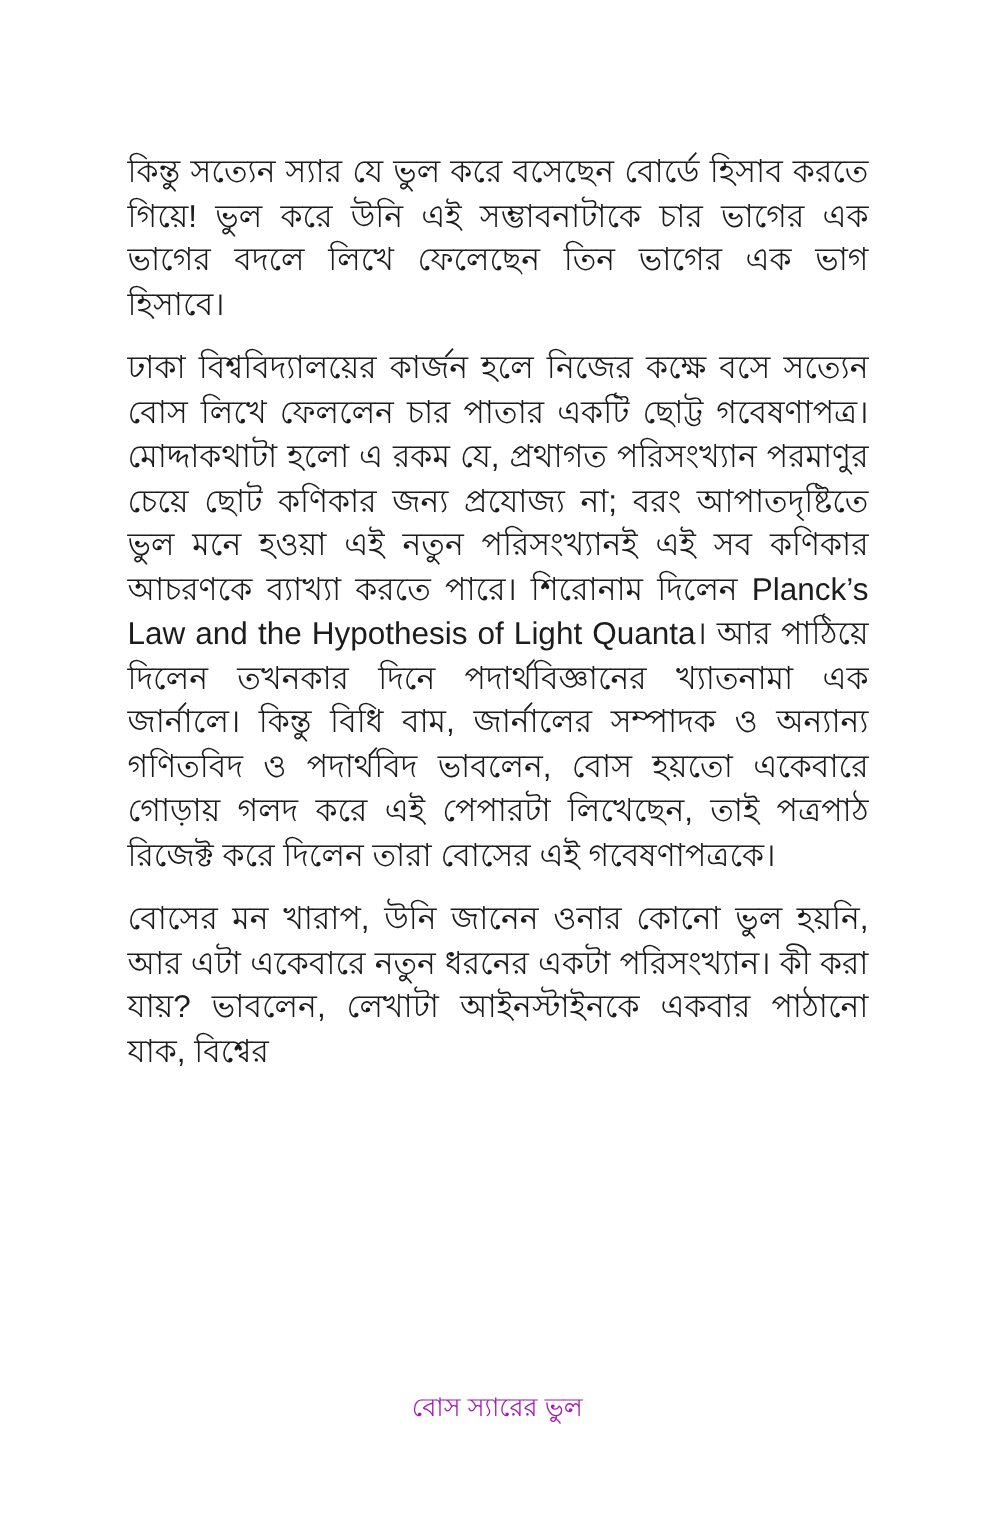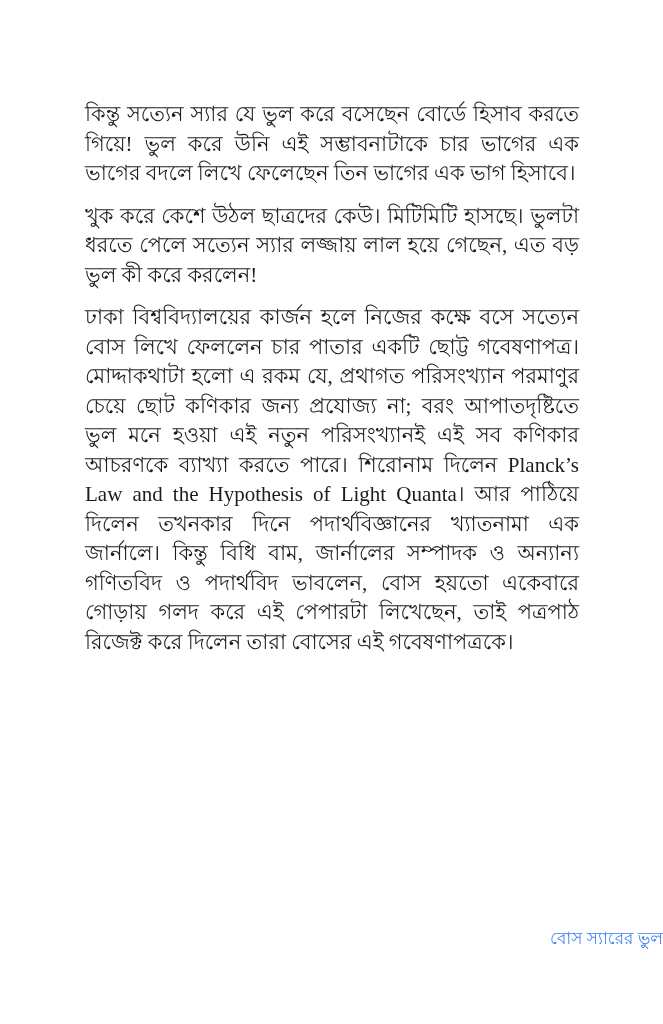--- a/index.html
+++ b/index.html
@@ -6,21 +6,21 @@
     margin: 0;
     padding: 0;
     background: #ffffff;
   }
   .page {
     position: relative;
     width: 663px;
     height: 1024px;
     background: #ffffff;
     overflow: hidden;
-    font-family: Liberation Serif, serif;
+    font-family: Liberation Sans, sans-serif;
   }
   .body-text {
     position: absolute;
     top: 100px;
     left: 85px;
     width: 494px;
     color: #1c1c1c;
     font-size: 21px;
     line-height: 29.5px;
     text-align: justify;
@@ -28,31 +28,31 @@
   }
   .body-text p {
     margin: 0 0 13px 0;
     padding: 0;
   }
   .running-footer {
     position: absolute;
     top: 928px;
     left: 0;
     width: 100%;
-    text-align: right;
-    color: #3b82f6;
+    text-align: center;
+    color: #a21caf;
     font-size: 17px;
     line-height: 22px;
   }
 </style>
 </head>
 <body>
 
 <div class="page">
   <main class="body-text">
     <p>কিন্তু সত্যেন স্যার যে ভুল করে বসেছেন বোর্ডে হিসাব করতে গিয়ে! ভুল করে উনি এই সম্ভাবনাটাকে চার ভাগের এক ভাগের বদলে লিখে ফেলেছেন তিন ভাগের এক ভাগ হিসাবে।</p>
-    <p>খুক করে কেশে উঠল ছাত্রদের কেউ। মিটিমিটি হাসছে। ভুলটা ধরতে পেলে সত্যেন স্যার লজ্জায় লাল হয়ে গেছেন, এত বড় ভুল কী করে করলেন!</p>
     <p>ঢাকা বিশ্ববিদ্যালয়ের কার্জন হলে নিজের কক্ষে বসে সত্যেন বোস লিখে ফেললেন চার পাতার একটি ছোট্ট গবেষণাপত্র। মোদ্দাকথাটা হলো এ রকম যে, প্রথাগত পরিসংখ্যান পরমাণুর চেয়ে ছোট কণিকার জন্য প্রযোজ্য না; বরং আপাতদৃষ্টিতে ভুল মনে হওয়া এই নতুন পরিসংখ্যানই এই সব কণিকার আচরণকে ব্যাখ্যা করতে পারে। শিরোনাম দিলেন Planck’s Law and the Hypothesis of Light Quanta। আর পাঠিয়ে দিলেন তখনকার দিনে পদার্থবিজ্ঞানের খ্যাতনামা এক জার্নালে। কিন্তু বিধি বাম, জার্নালের সম্পাদক ও অন্যান্য গণিতবিদ ও পদার্থবিদ ভাবলেন, বোস হয়তো একেবারে গোড়ায় গলদ করে এই পেপারটা লিখেছেন, তাই পত্রপাঠ রিজেক্ট করে দিলেন তারা বোসের এই গবেষণাপত্রকে।</p>
+    <p>বোসের মন খারাপ, উনি জানেন ওনার কোনো ভুল হয়নি, আর এটা একেবারে নতুন ধরনের একটা পরিসংখ্যান। কী করা যায়? ভাবলেন, লেখাটা আইনস্টাইনকে একবার পাঠানো যাক, বিশ্বের</p>
   </main>
   <footer class="running-footer">
     <span>বোস স্যারের ভুল</span>
   </footer>
 </div>
 
 </body></html>

